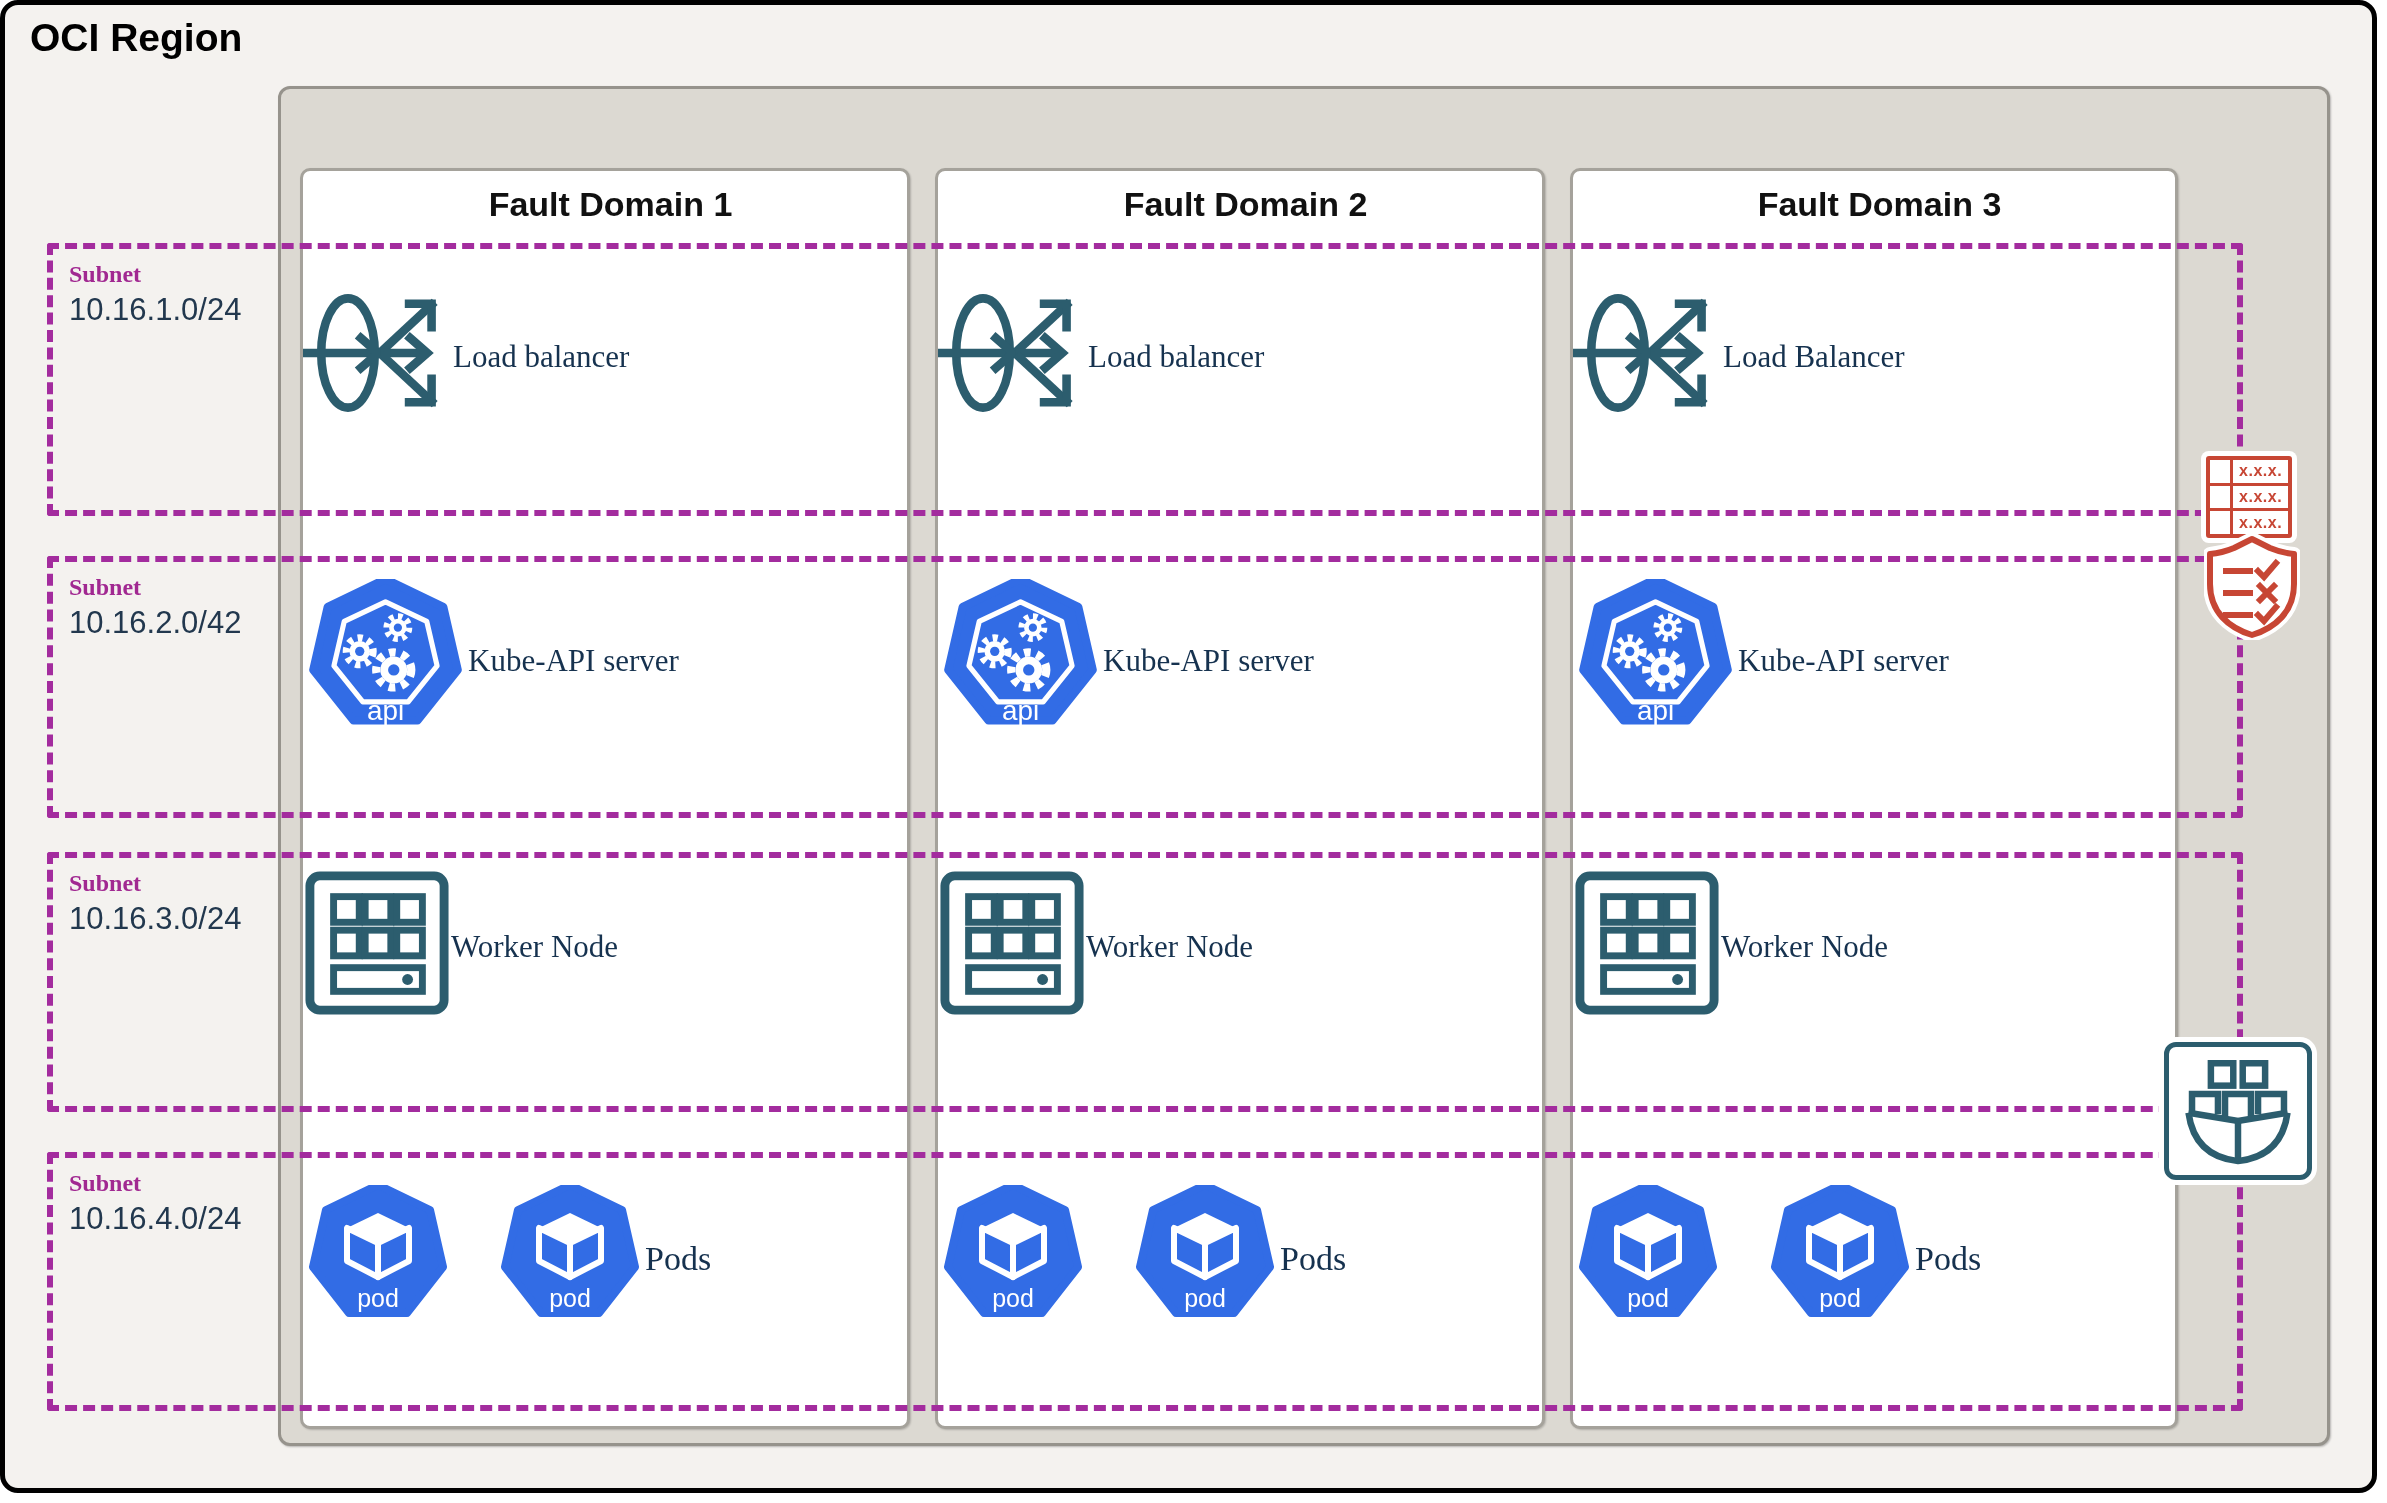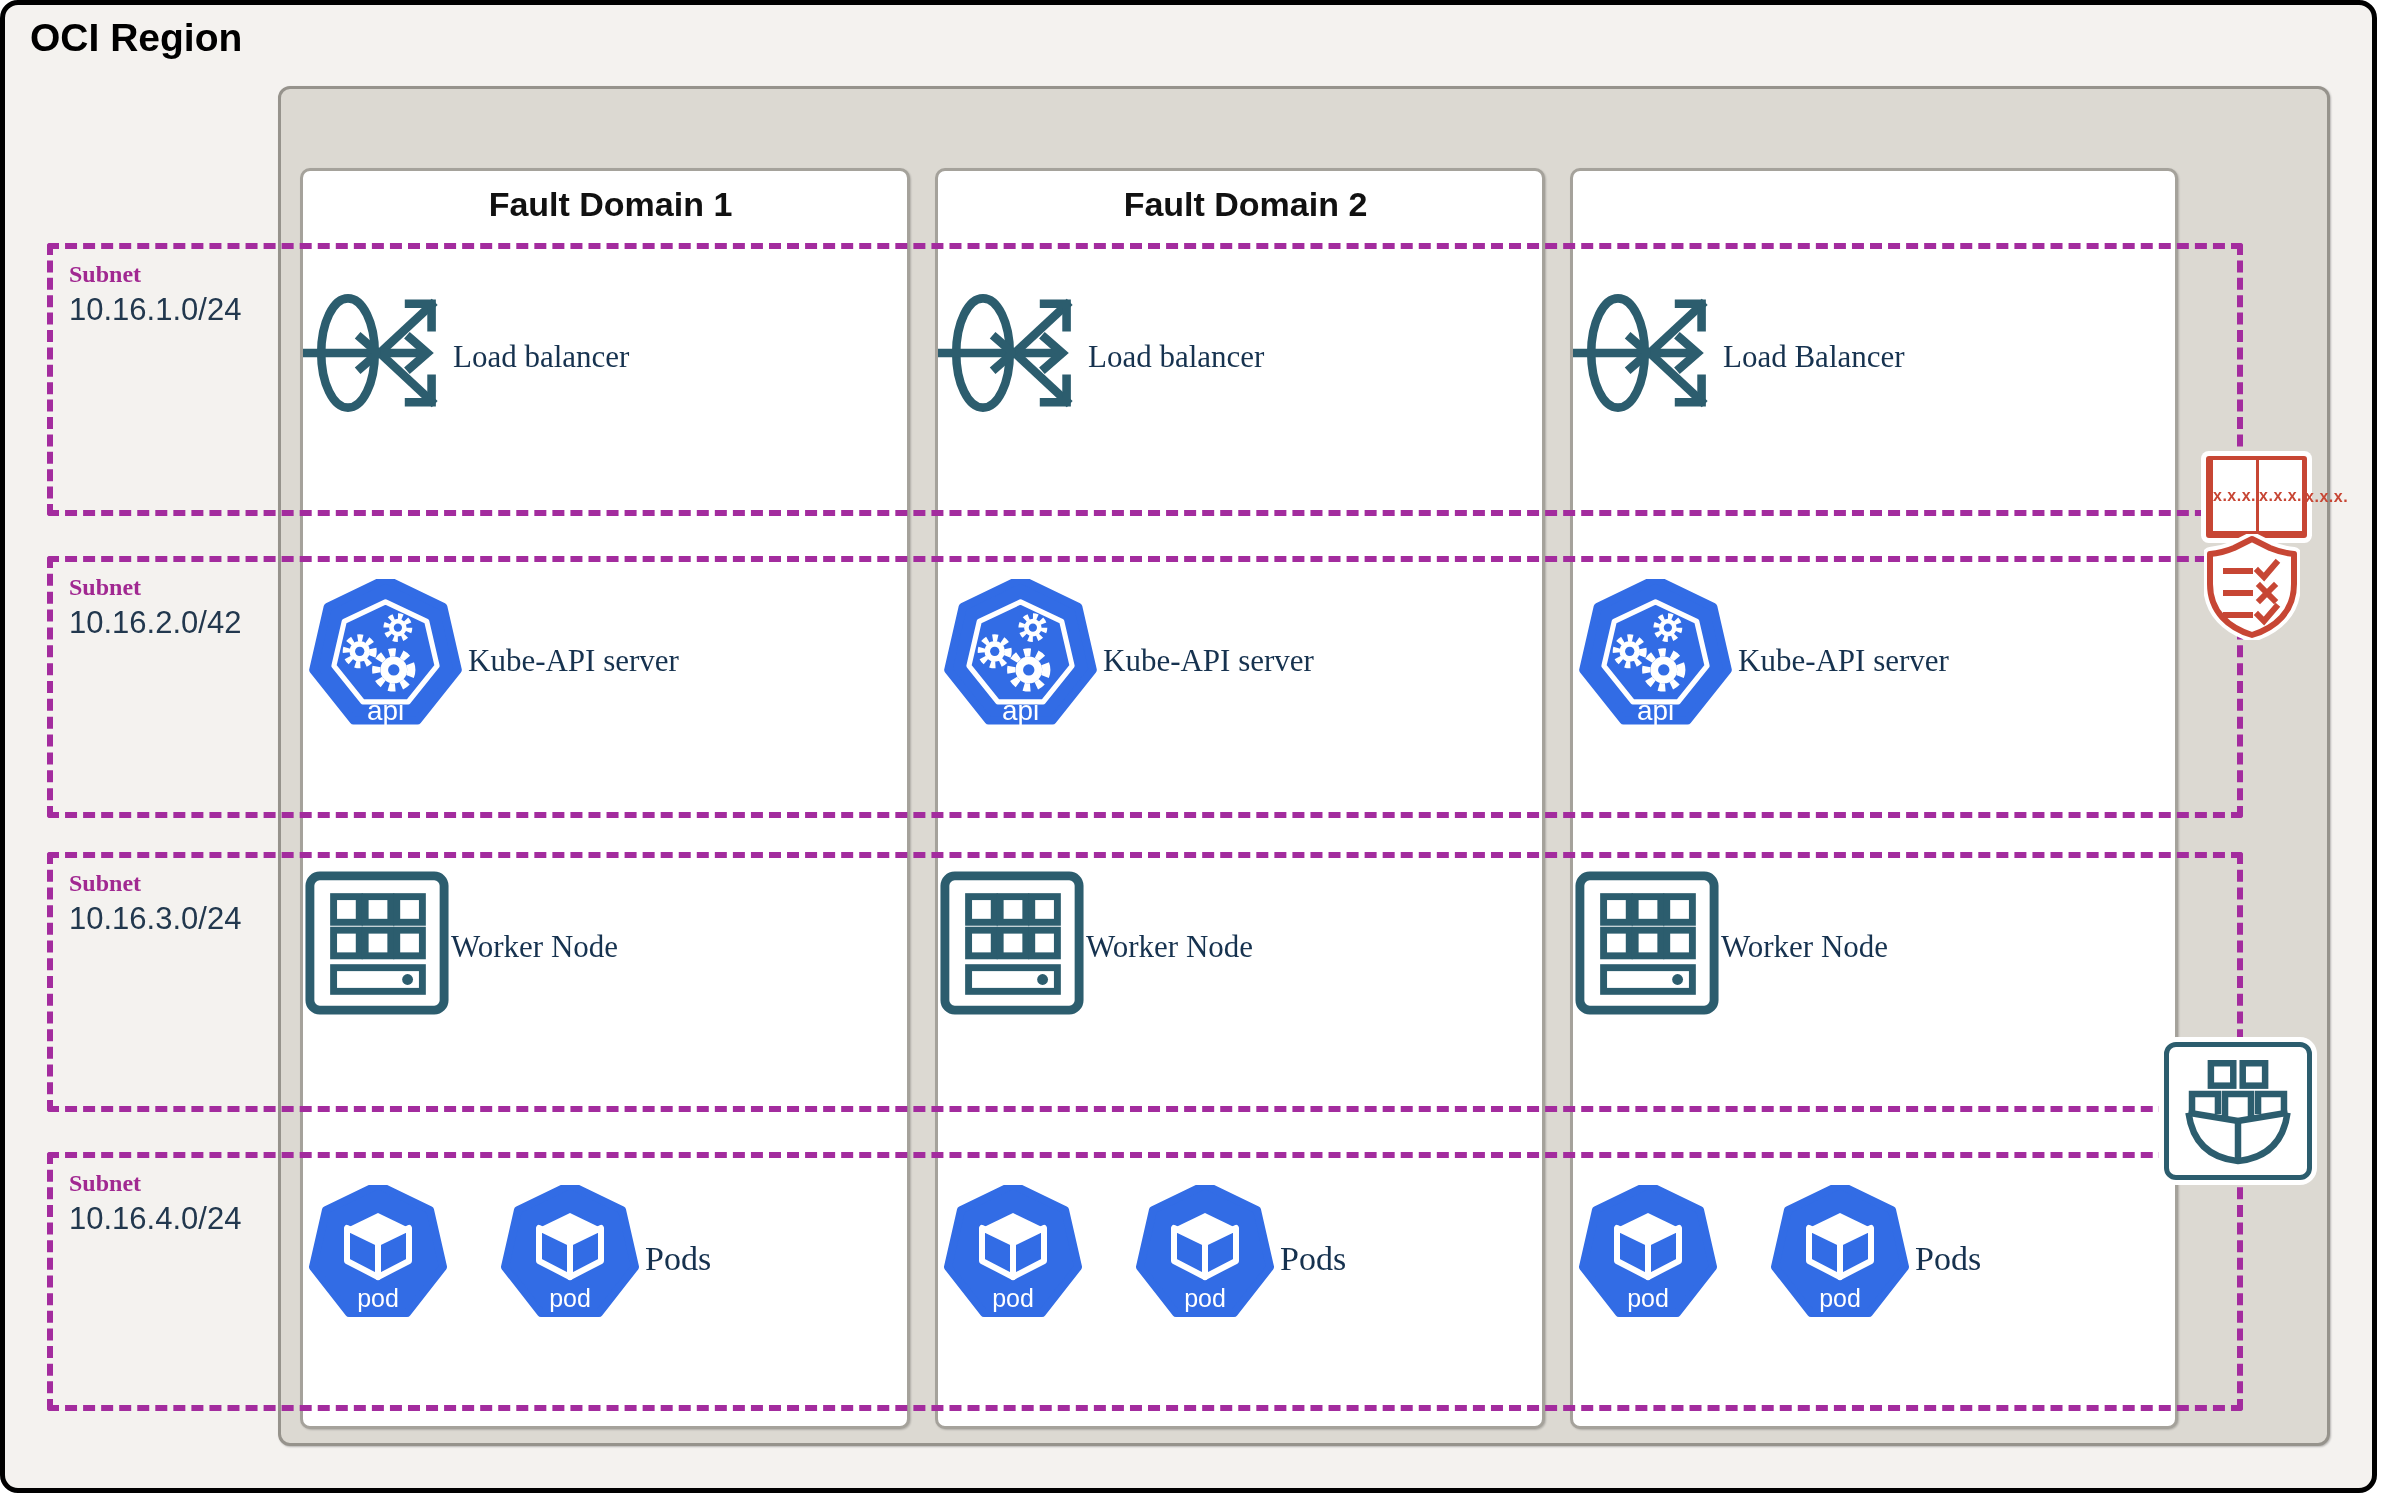--- a/index.html
+++ b/index.html
@@ -23,21 +23,21 @@
   
   .subnet{position:absolute;left:47px;width:2196px;border:6px dashed #A32C9E;border-radius:3px;box-sizing:border-box;z-index:20;pointer-events:none;}
   .subnet .tag{position:absolute;left:16px;top:12px;pointer-events:auto;}
   .subnet-name{font-family:"Liberation Serif",serif;font-weight:700;font-size:24px;color:#A12891;}
   .subnet-cidr{font-size:31px;color:#22384E;margin-top:4px;}
   .s1{top:243px;height:273px;}
   .s2{top:556px;height:262px;}
   .s3{top:852px;height:260px;}
   .s4{top:1152px;height:259px;}
   
-  .route-table{position:absolute;left:2206px;top:456px;width:101px;height:82px;background:#fff;border:4px solid #C74634;border-radius:3px;box-sizing:border-box;box-shadow:0 0 0 5px #fff;z-index:30;display:flex;flex-direction:row;}
+  .route-table{position:absolute;left:2206px;top:456px;width:86px;height:82px;background:#fff;border:4px solid #C74634;border-radius:3px;box-sizing:border-box;box-shadow:0 0 0 5px #fff;z-index:30;display:flex;flex-direction:column;}
   .rt-row{flex:1;display:flex;border-bottom:3px solid #C74634;}
   .rt-row:last-child{border-bottom:none;}
   .rt-cell-l{width:26%;border-right:3px solid #C74634;}
   .rt-cell-r{flex:1;display:flex;align-items:center;justify-content:center;font-size:16px;font-weight:700;color:#C74634;letter-spacing:.5px;}
   .shield-icon{position:absolute;left:2204px;top:534px;z-index:30;}
   .ship-icon{position:absolute;left:2164px;top:1042px;width:148px;height:138px;background:#fff;border:5px solid #2C5D6E;border-radius:12px;box-sizing:border-box;box-shadow:0 0 0 5px #fff;z-index:30;display:flex;align-items:center;justify-content:center;}
   svg text{font-family:"Liberation Sans",sans-serif;}
 </style>
 </head>
 <body>
@@ -214,20 +214,21 @@
           <polygon points="44,43 44,76 75,92 75,58" fill="none" stroke="#fff" stroke-width="6" stroke-linejoin="round"></polygon>
           <polygon points="106,43 106,76 75,92 75,58" fill="none" stroke="#fff" stroke-width="6" stroke-linejoin="round"></polygon>
           <text x="75" y="122" text-anchor="middle" font-size="25" fill="#fff">pod</text>
         </svg>
       </div>
       <div class="icon-label" style="font-size:34px;">Pods</div>
     </div>
   </div>
 
   <div class="fd-box fd3">
+    <div class="fd-title">Fault Domain 3</div>
 
     <div class="row row-lb">
       <svg width="150" height="140" viewBox="0 0 140 130">
         <g stroke="#2C5D6E" stroke-width="8" fill="none" stroke-linecap="square">
           <ellipse cx="42" cy="65" rx="25" ry="51"></ellipse>
           <line x1="4" y1="65" x2="66" y2="65"></line>
           <polyline points="54,51 70,65 54,79"></polyline>
           <line x1="76" y1="61" x2="120" y2="20"></line>
           <polyline points="120,41 120,19 99,19"></polyline>
           <line x1="76" y1="65" x2="112" y2="65"></line>

